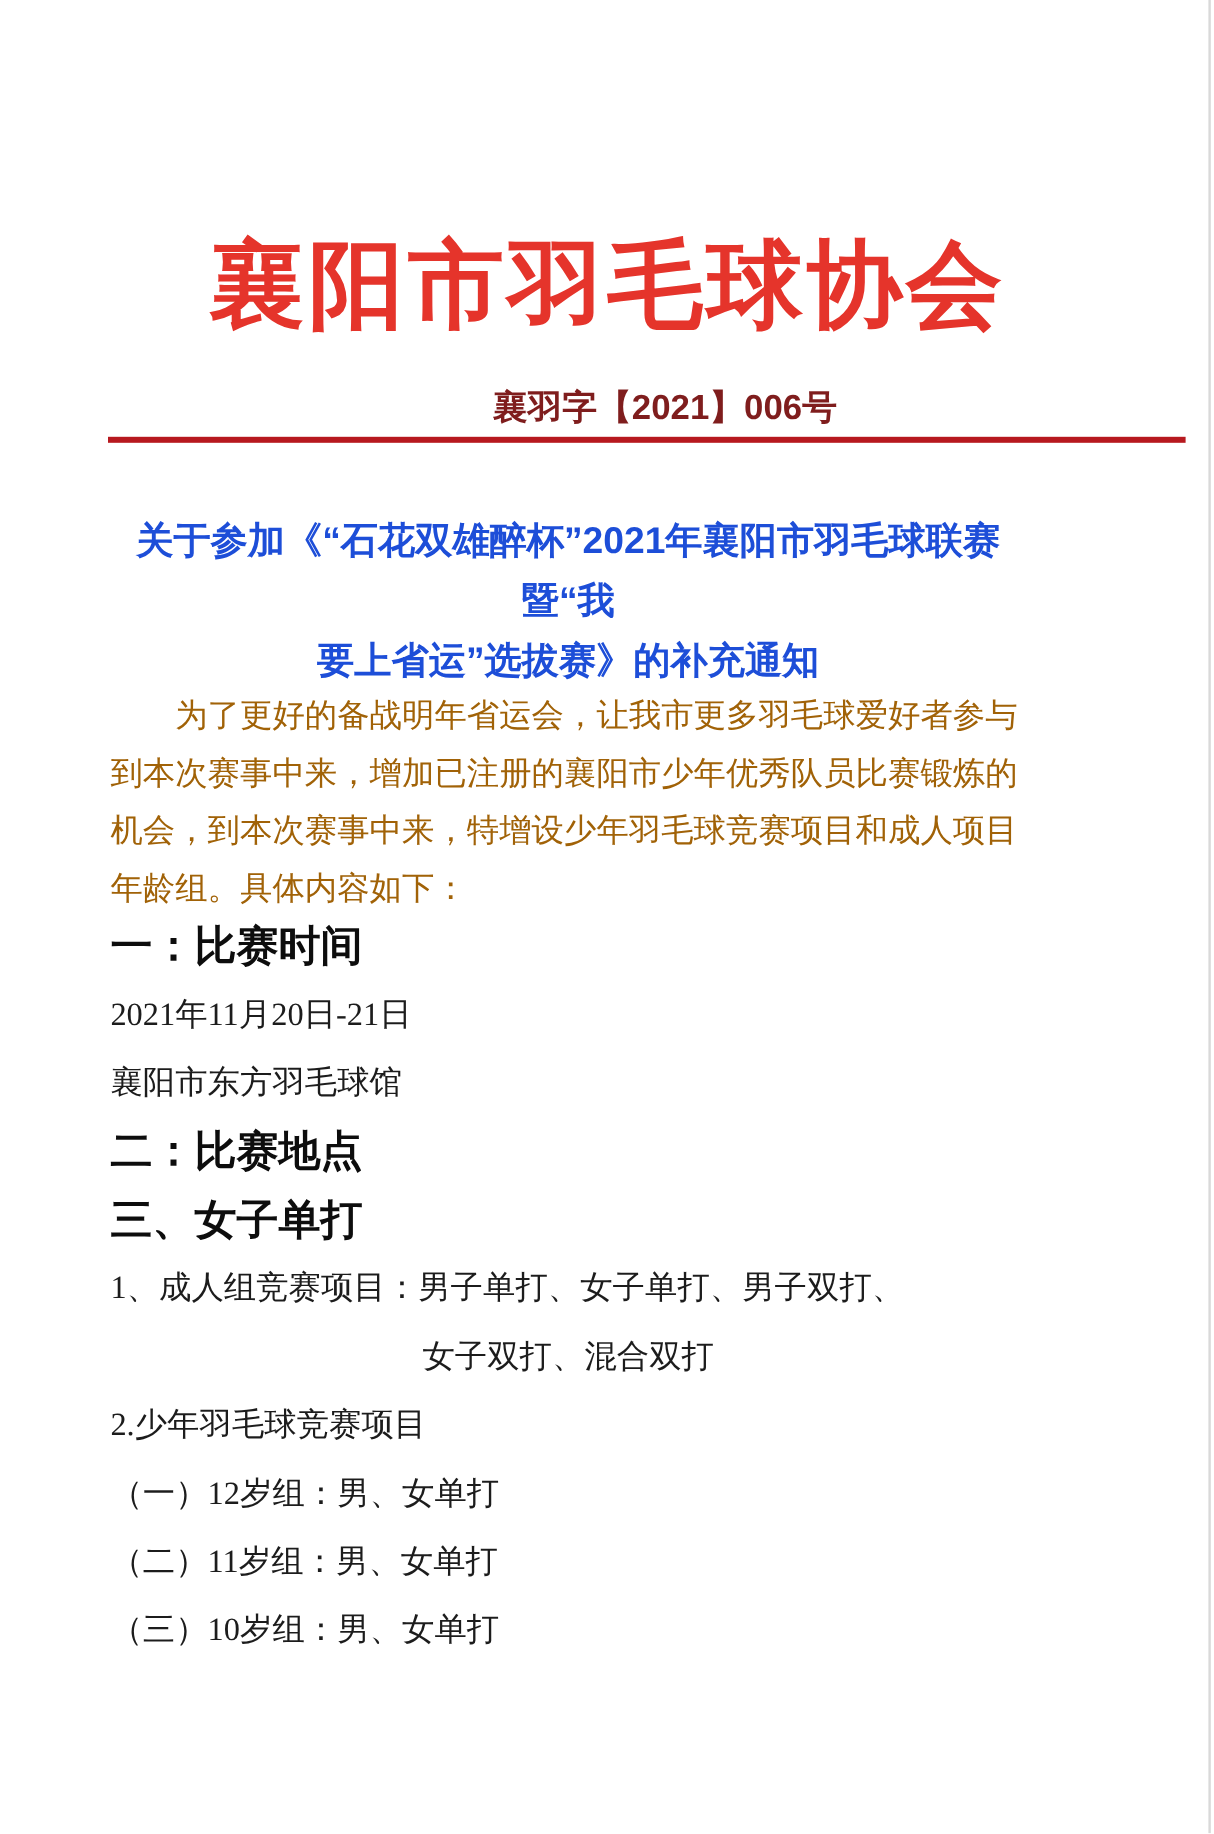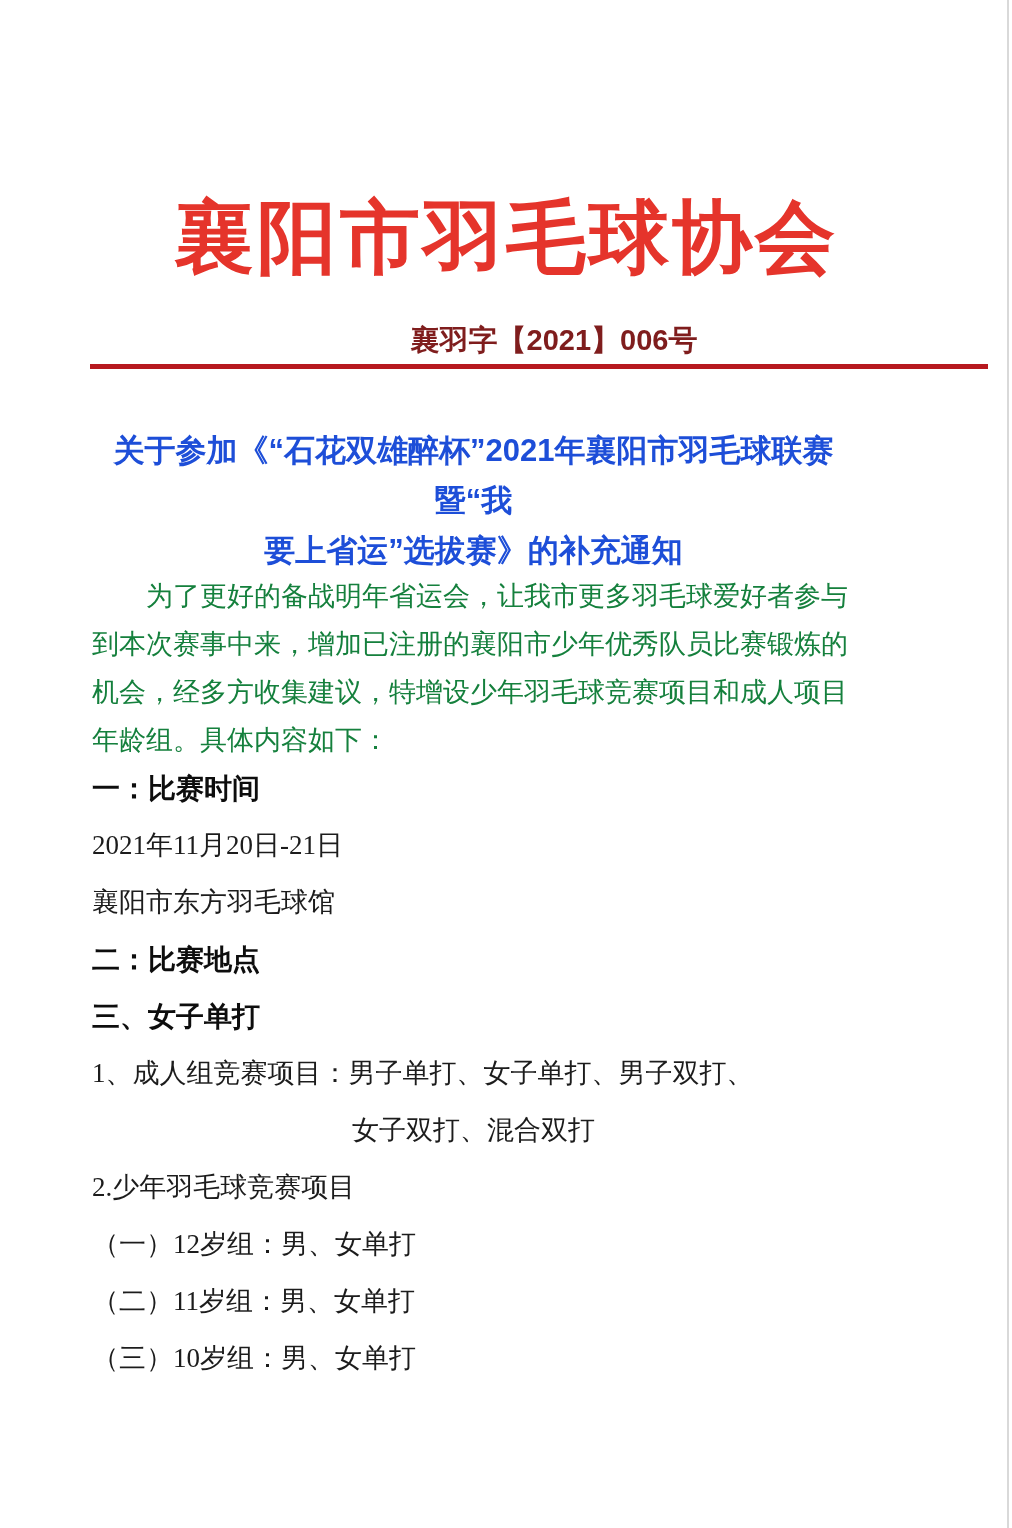--- a/index.html
+++ b/index.html
@@ -63,41 +63,41 @@
     line-height: 50px;
     color: #1d4ed8;
   }
   .intro {
     position: absolute;
     top: 572px;
     left: 92px;
     width: 763px;
     font-size: 27px;
     line-height: 48px;
-    color: #15803d;
+    color: #a16207;
   }
   .intro .line { white-space: nowrap; }
   .intro .indent { text-indent: 2em; }
   .items {
     position: absolute;
     top: 760px;
     left: 92px;
     width: 763px;
     font-size: 27px;
     color: #1c1c1c;
   }
   .item {
     line-height: 57px;
     height: 57px;
     white-space: nowrap;
   }
   .item.heading {
     font-family: "Liberation Sans", "DejaVu Sans", sans-serif;
     font-weight: 700;
-    font-size: 28px;
+    font-size: 35px;
     color: #0d0d0d;
   }
   .item.centered {
     text-align: center;
   }
   .edge-line {
     position: absolute;
     top: 0;
     bottom: 0;
     right: 3px;
@@ -117,21 +117,21 @@
   <div class="red-rule"></div>
 
   <div class="doc-title">
     <div class="title-line">关于参加《“石花双雄醉杯”2021年襄阳市羽毛球联赛暨“我</div>
     <div class="title-line">要上省运”选拔赛》的补充通知</div>
   </div>
 
   <div class="intro">
     <div class="line indent">为了更好的备战明年省运会，让我市更多羽毛球爱好者参与</div>
     <div class="line">到本次赛事中来，增加已注册的襄阳市少年优秀队员比赛锻炼的</div>
-    <div class="line">机会，经多方收集建议，特增设少年羽毛球竞赛项目和成人项目</div>
+    <div class="line">机会，到本次赛事中来，特增设少年羽毛球竞赛项目和成人项目</div>
     <div class="line">年龄组。具体内容如下：</div>
   </div>
 
   <div class="items">
     <div class="item heading">一：比赛时间</div>
     <div class="item">2021年11月20日-21日</div>
     <div class="item">襄阳市东方羽毛球馆</div>
     <div class="item heading">二：比赛地点</div>
     <div class="item heading">三、女子单打</div>
     <div class="item">1、成人组竞赛项目：男子单打、女子单打、男子双打、</div>

